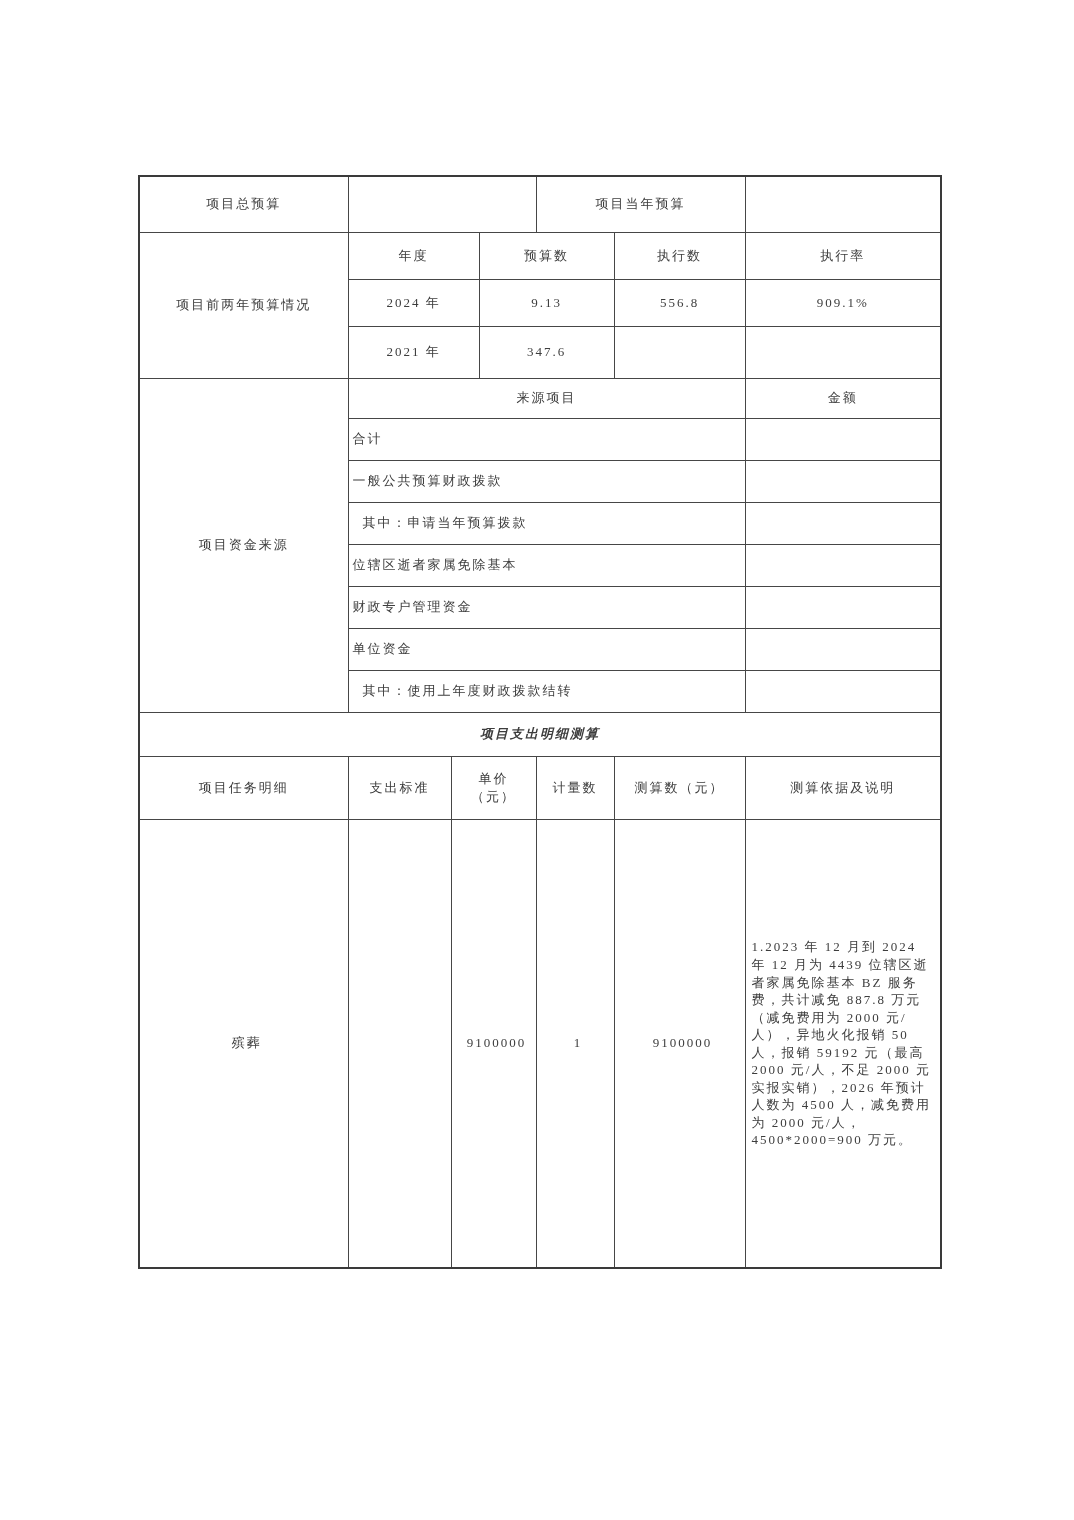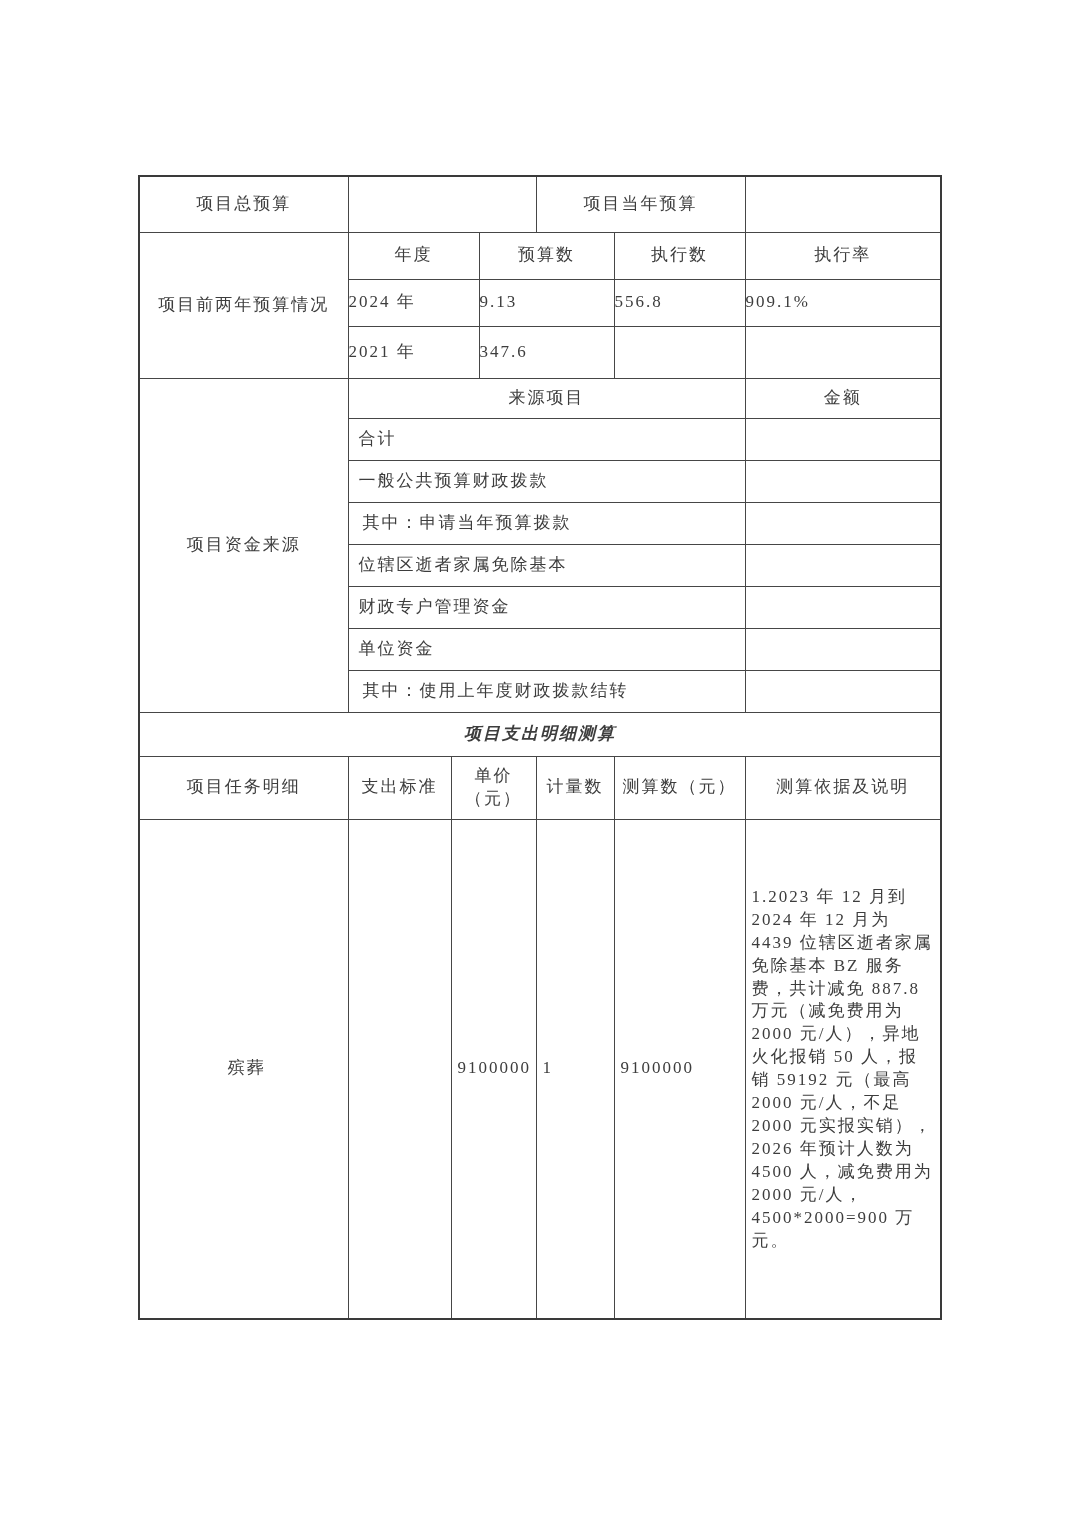--- a/index.html
+++ b/index.html
@@ -11,35 +11,35 @@
   .sheet {
     position: absolute;
     left: 138px; top: 175px;
     width: 804px;
   }
   table.budget {
     border-collapse: collapse;
     table-layout: fixed;
     width: 802px;
     color: #3d3d3d;
-    font-size: 17px;
+    font-size: 13px;
   }
   table.budget td {
     border: 1px solid #464646;
     vertical-align: middle;
     letter-spacing: 2px;
     overflow: hidden;
     line-height: 1.35;
   }
   table.budget { border: 2px solid #3a3a3a; }
   td.center { text-align: center; }
-  td.left   { text-align: left; padding-left: 10px; }
+  td.left   { text-align: left; padding-left: 4px; }
   td.indent { text-align: left; padding-left: 14px; }
   td.bold-title { text-align: center; font-weight: bold; letter-spacing: 3px; }
-  td.num { letter-spacing: 0.5px; text-align: left; }
+  td.num { letter-spacing: 0.5px; text-align: center; }
   td.basis {
     vertical-align: top;
     text-align: left;
     padding: 9px 6px 8px 10px;
     line-height: 31px;
     letter-spacing: 1.5px;
   }
   td.wrap-head {
     text-align: center;
     padding: 0 8px;
@@ -47,21 +47,21 @@
   }
   
   tr.r-top      td { height: 56px; }
   tr.r-yearhead td { height: 47px; }
   tr.r-2024     td { height: 47px; }
   tr.r-2025     td { height: 52px; }
   tr.r-srchead  td { height: 40px; }
   tr.r-src      td { height: 42px; }
   tr.r-section  td { height: 44px; font-style: italic; }
   tr.r-exphead  td { height: 63px; }
-  tr.r-expdata  td { height: 500px; padding-left: 6px; }
+  tr.r-expdata  td { height: 449px; padding-left: 6px; }
 </style>
 </head>
 <body>
 
 <div class="sheet">
   <table class="budget">
     <colgroup>
       <col style="width:209px">
       <col style="width:103px">
       <col style="width:28px">

